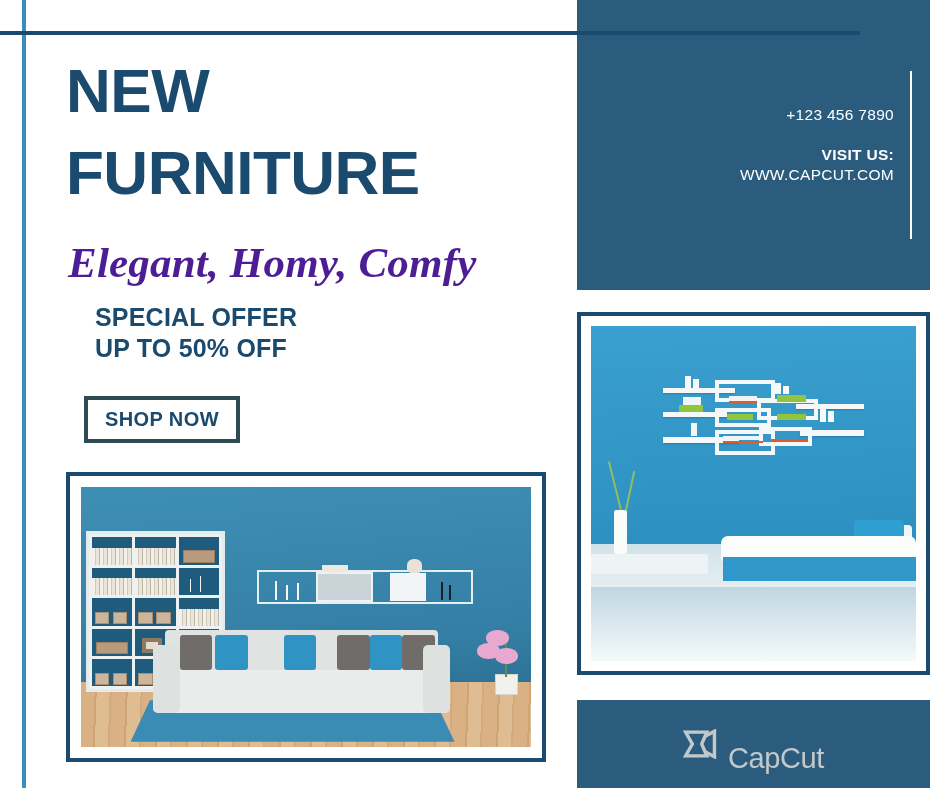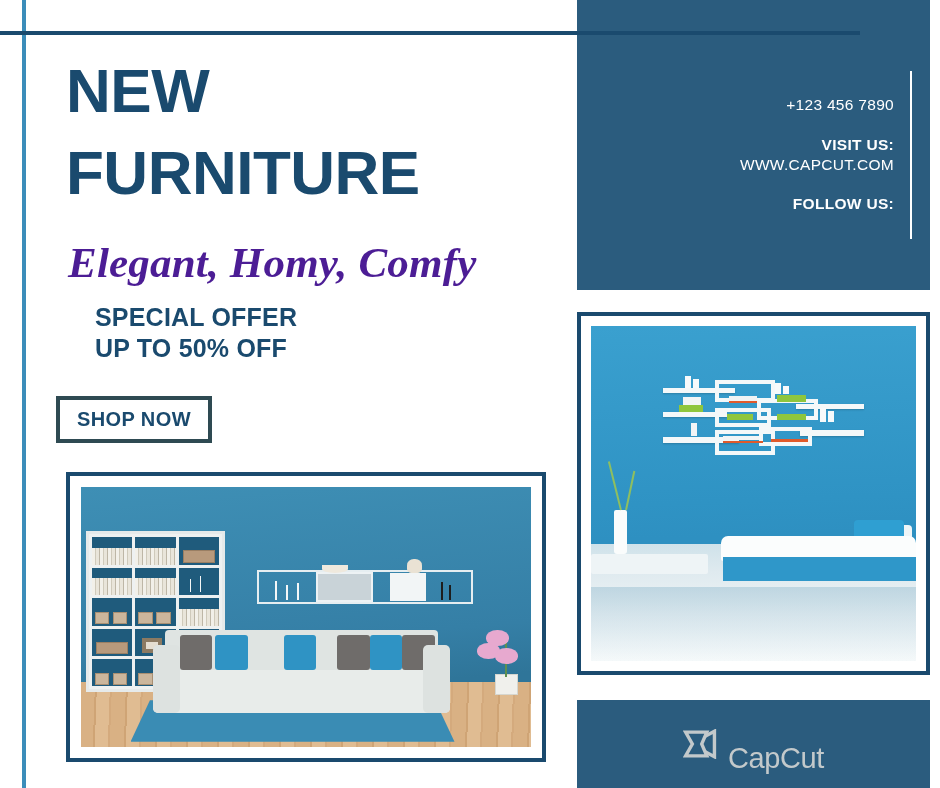--- a/index.html
+++ b/index.html
@@ -62,21 +62,21 @@
     letter-spacing:.2px;
   }
   .offer{
     position:absolute; left:68px; top:302px; z-index:6;margin-left:27px;
   }
   .offer-line{
     color:#1a4a6e; font-size:25px; font-weight:bold;
     line-height:1.24; letter-spacing:.2px;
   }
   .shop-btn{
-    position:absolute; left:56px; top:396px; z-index:6;
+    position:absolute; left:84px; top:396px; z-index:6;
     border:4px solid #2e4a52; background:#ffffff;
     padding:9px 17px 10px 17px;
     color:#1a4a6e; font-size:20px; font-weight:bold;
     letter-spacing:.4px; cursor:pointer; line-height:1;text-align:center;
   }
 
   
   .frame{
     position:absolute; border:4px solid #1a4a6e;
     background:#ffffff; padding:11px; z-index:6;
@@ -258,21 +258,20 @@
   <div class="contact-inner">
     <div class="contact-lines">
       <div class="c-group">
         <div class="c-value">+123 456 7890</div>
       </div>
       <div class="c-group">
         <div class="c-label">VISIT US:</div>
         <div class="c-value">WWW.CAPCUT.COM</div>
       </div>
       <div class="c-group">
-        <div class="c-label">FOLLOW US:</div>
       </div>
     </div>
     <div class="c-divider"></div>
   </div>
 </div>
 
 <div class="frame frame-main">
   <div class="photo lr">
     <div class="lr-floor"></div>
     <div class="lr-rug"></div>

